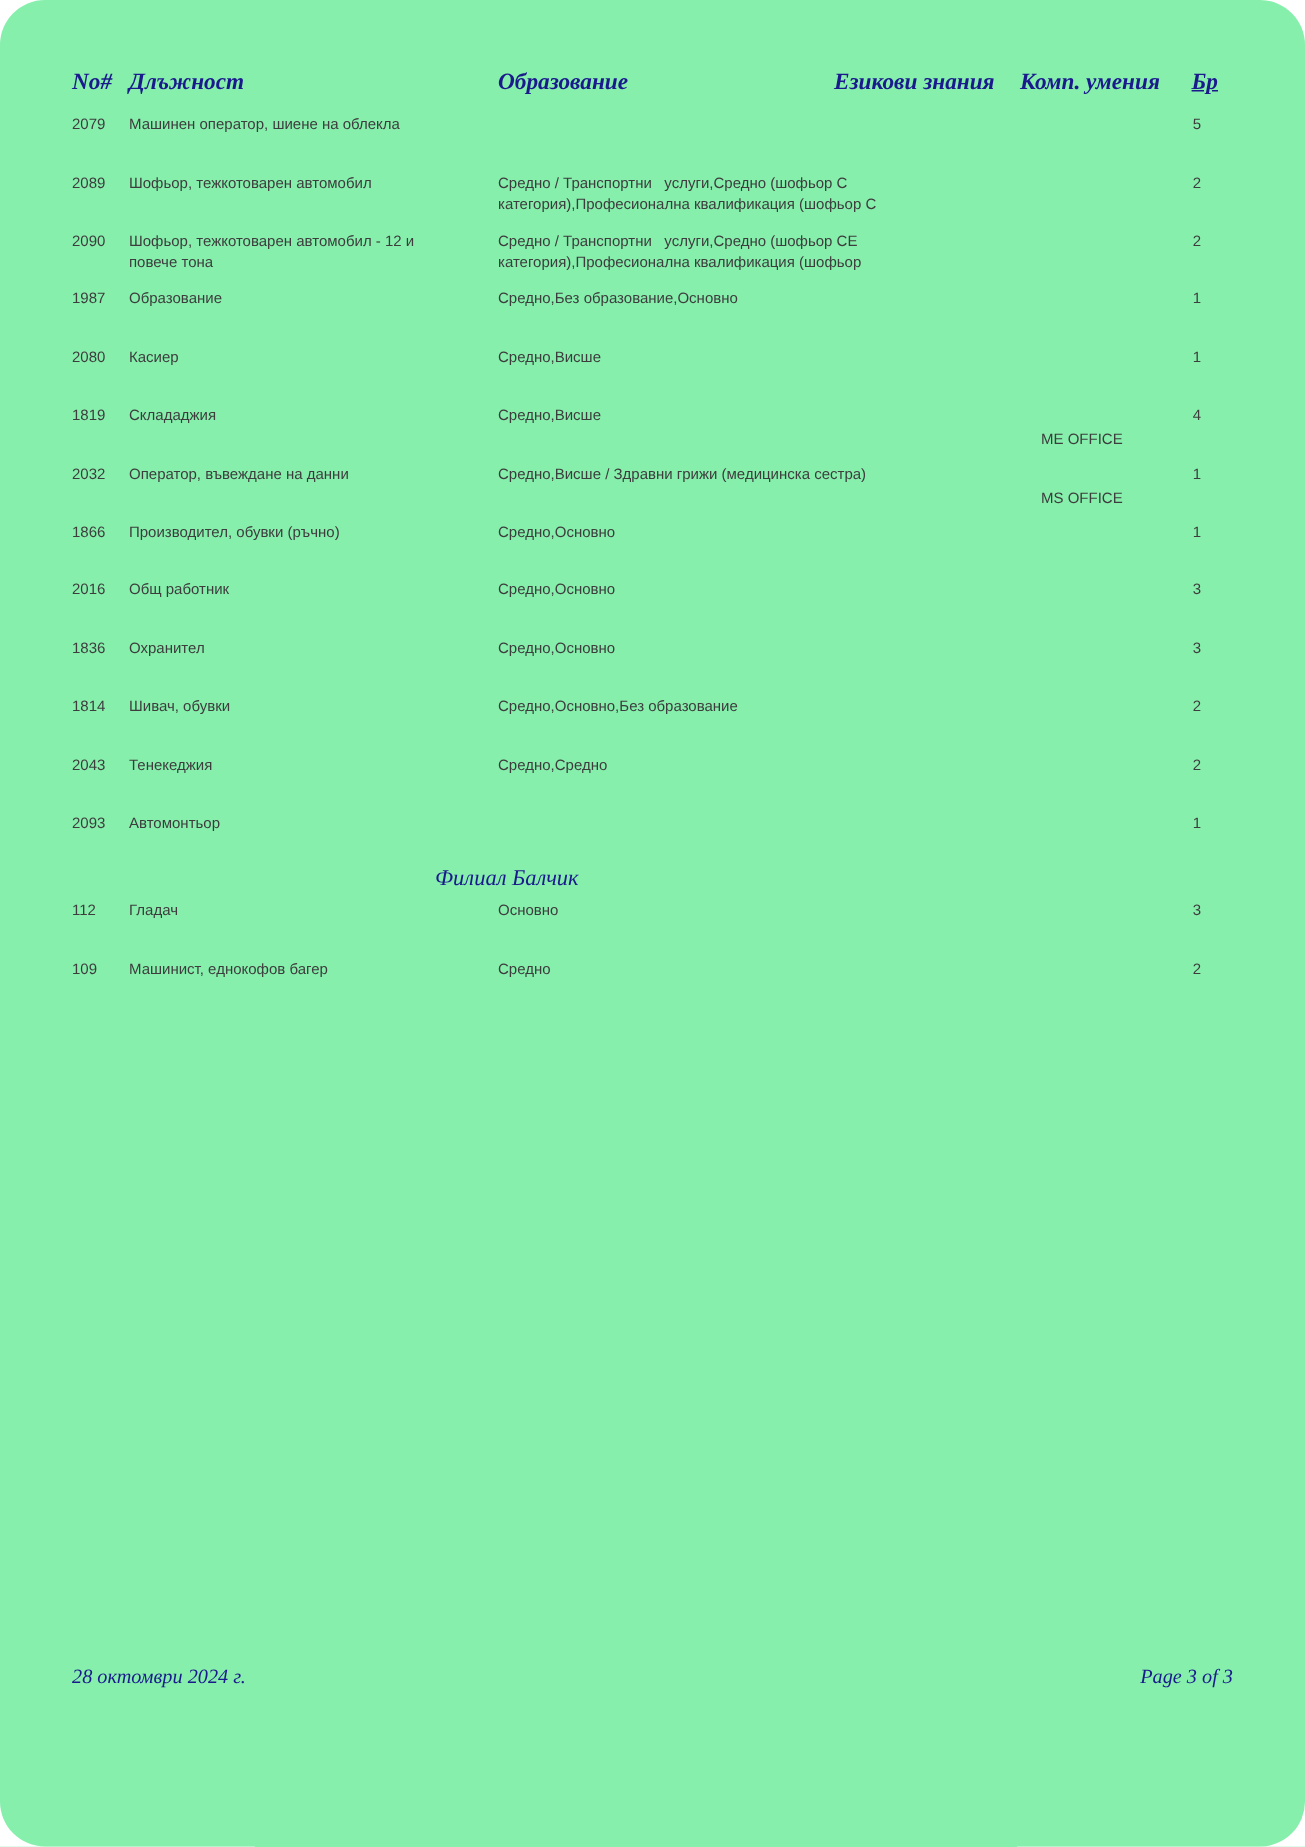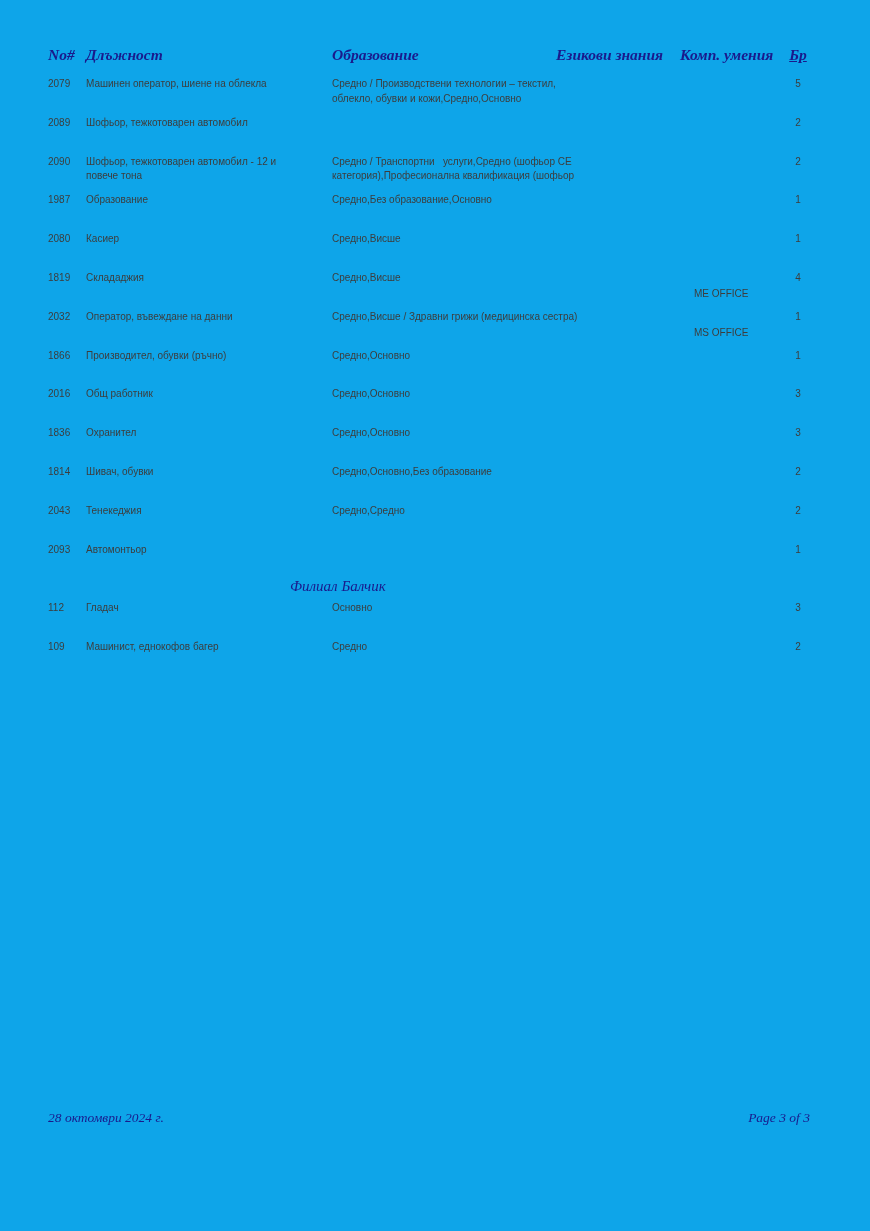--- a/index.html
+++ b/index.html
@@ -1,35 +1,35 @@
 <!DOCTYPE html>
 <html><head>
 <meta charset="utf-8">
 <style>
   * { margin:0; padding:0; box-sizing:border-box; }
   html,body { background:#ffffff; }
   body {
     width:870px; height:1231px; position:relative; overflow:hidden;
     font-family:"Liberation Sans", sans-serif;
   }
-  .page { position:absolute; inset:0; background:#0ea5e9; }
+  .page { position:absolute; inset:0; background:#86efac;border-radius:30px; }
 
   
   .thead {
     position:absolute; top:46px; left:0; right:0; height:22px;
     font-family:"Liberation Serif", serif; font-style:italic; font-weight:bold;
     font-size:15.5px; color:#1a1a8c;
   }
   .thead span { position:absolute; top:0; white-space:nowrap; }
   .h-num  { left:48px; }
   .h-job  { left:86px;font-family:Liberation Serif, serif; }
   .h-edu  { left:332px; }
   .h-lang { left:556px; }
   .h-comp { left:680px; }
-  .h-br   { left:784px; width:28px; text-align:center;text-decoration:underline; }
+  .h-br   { left:784px; width:28px; text-align:right;text-decoration:underline; }
 
   
   .rows { position:absolute; top:77px; left:0; right:0; }
   .row {
     position:relative; height:38.8px;
     font-size:10px; line-height:14.6px; color:#3d3d3d;
   }
   .row span { position:absolute; top:0; }
   .c-num  { left:48px;  width:38px; }
   .c-job  { left:86px;  width:242px; white-space:pre-wrap; }
@@ -46,51 +46,51 @@
   }
   .section-title span { position:absolute; left:290px; top:-3px; white-space:nowrap; }
 
   
   .footer-date, .footer-page {
     position:absolute; top:1110px;
     font-family:"Liberation Serif", serif; font-style:italic; font-weight:normal;
     font-size:13.5px; color:#1a1a8c; white-space:nowrap;
   }
   .footer-date { left:48px; }
-  .footer-page { right:60px; text-align:left; }
+  .footer-page { right:48px; text-align:left; }
 </style>
 </head>
 <body>
 
 <div class="page">
 
   <div class="thead">
     <span class="h-num">No#</span>
     <span class="h-job">Длъжност</span>
     <span class="h-edu">Образование</span>
     <span class="h-lang">Езикови знания</span>
     <span class="h-comp">Комп. умения</span>
     <span class="h-br">Бр</span>
   </div>
 
   <div class="rows">
 
     <div class="row">
       <span class="c-num">2079</span>
       <span class="c-job">Машинен оператор, шиене на облекла</span>
-      <span class="c-edu">Средно / Производствени технологии – текстил,
-облекло, обувки и кожи,Средно,Основно</span>
       <span class="c-lang"></span>
       <span class="c-comp"></span>
       <span class="c-br">5</span>
     </div>
 
     <div class="row">
       <span class="c-num">2089</span>
       <span class="c-job">Шофьор, тежкотоварен автомобил</span>
+      <span class="c-edu">Средно / Транспортни   услуги,Средно (шофьор С
+категория),Професионална квалификация (шофьор С</span>
       <span class="c-lang"></span>
       <span class="c-comp"></span>
       <span class="c-br">2</span>
     </div>
 
     <div class="row">
       <span class="c-num">2090</span>
       <span class="c-job">Шофьор, тежкотоварен автомобил - 12 и
 повече тона</span>
       <span class="c-edu">Средно / Транспортни   услуги,Средно (шофьор СЕ

